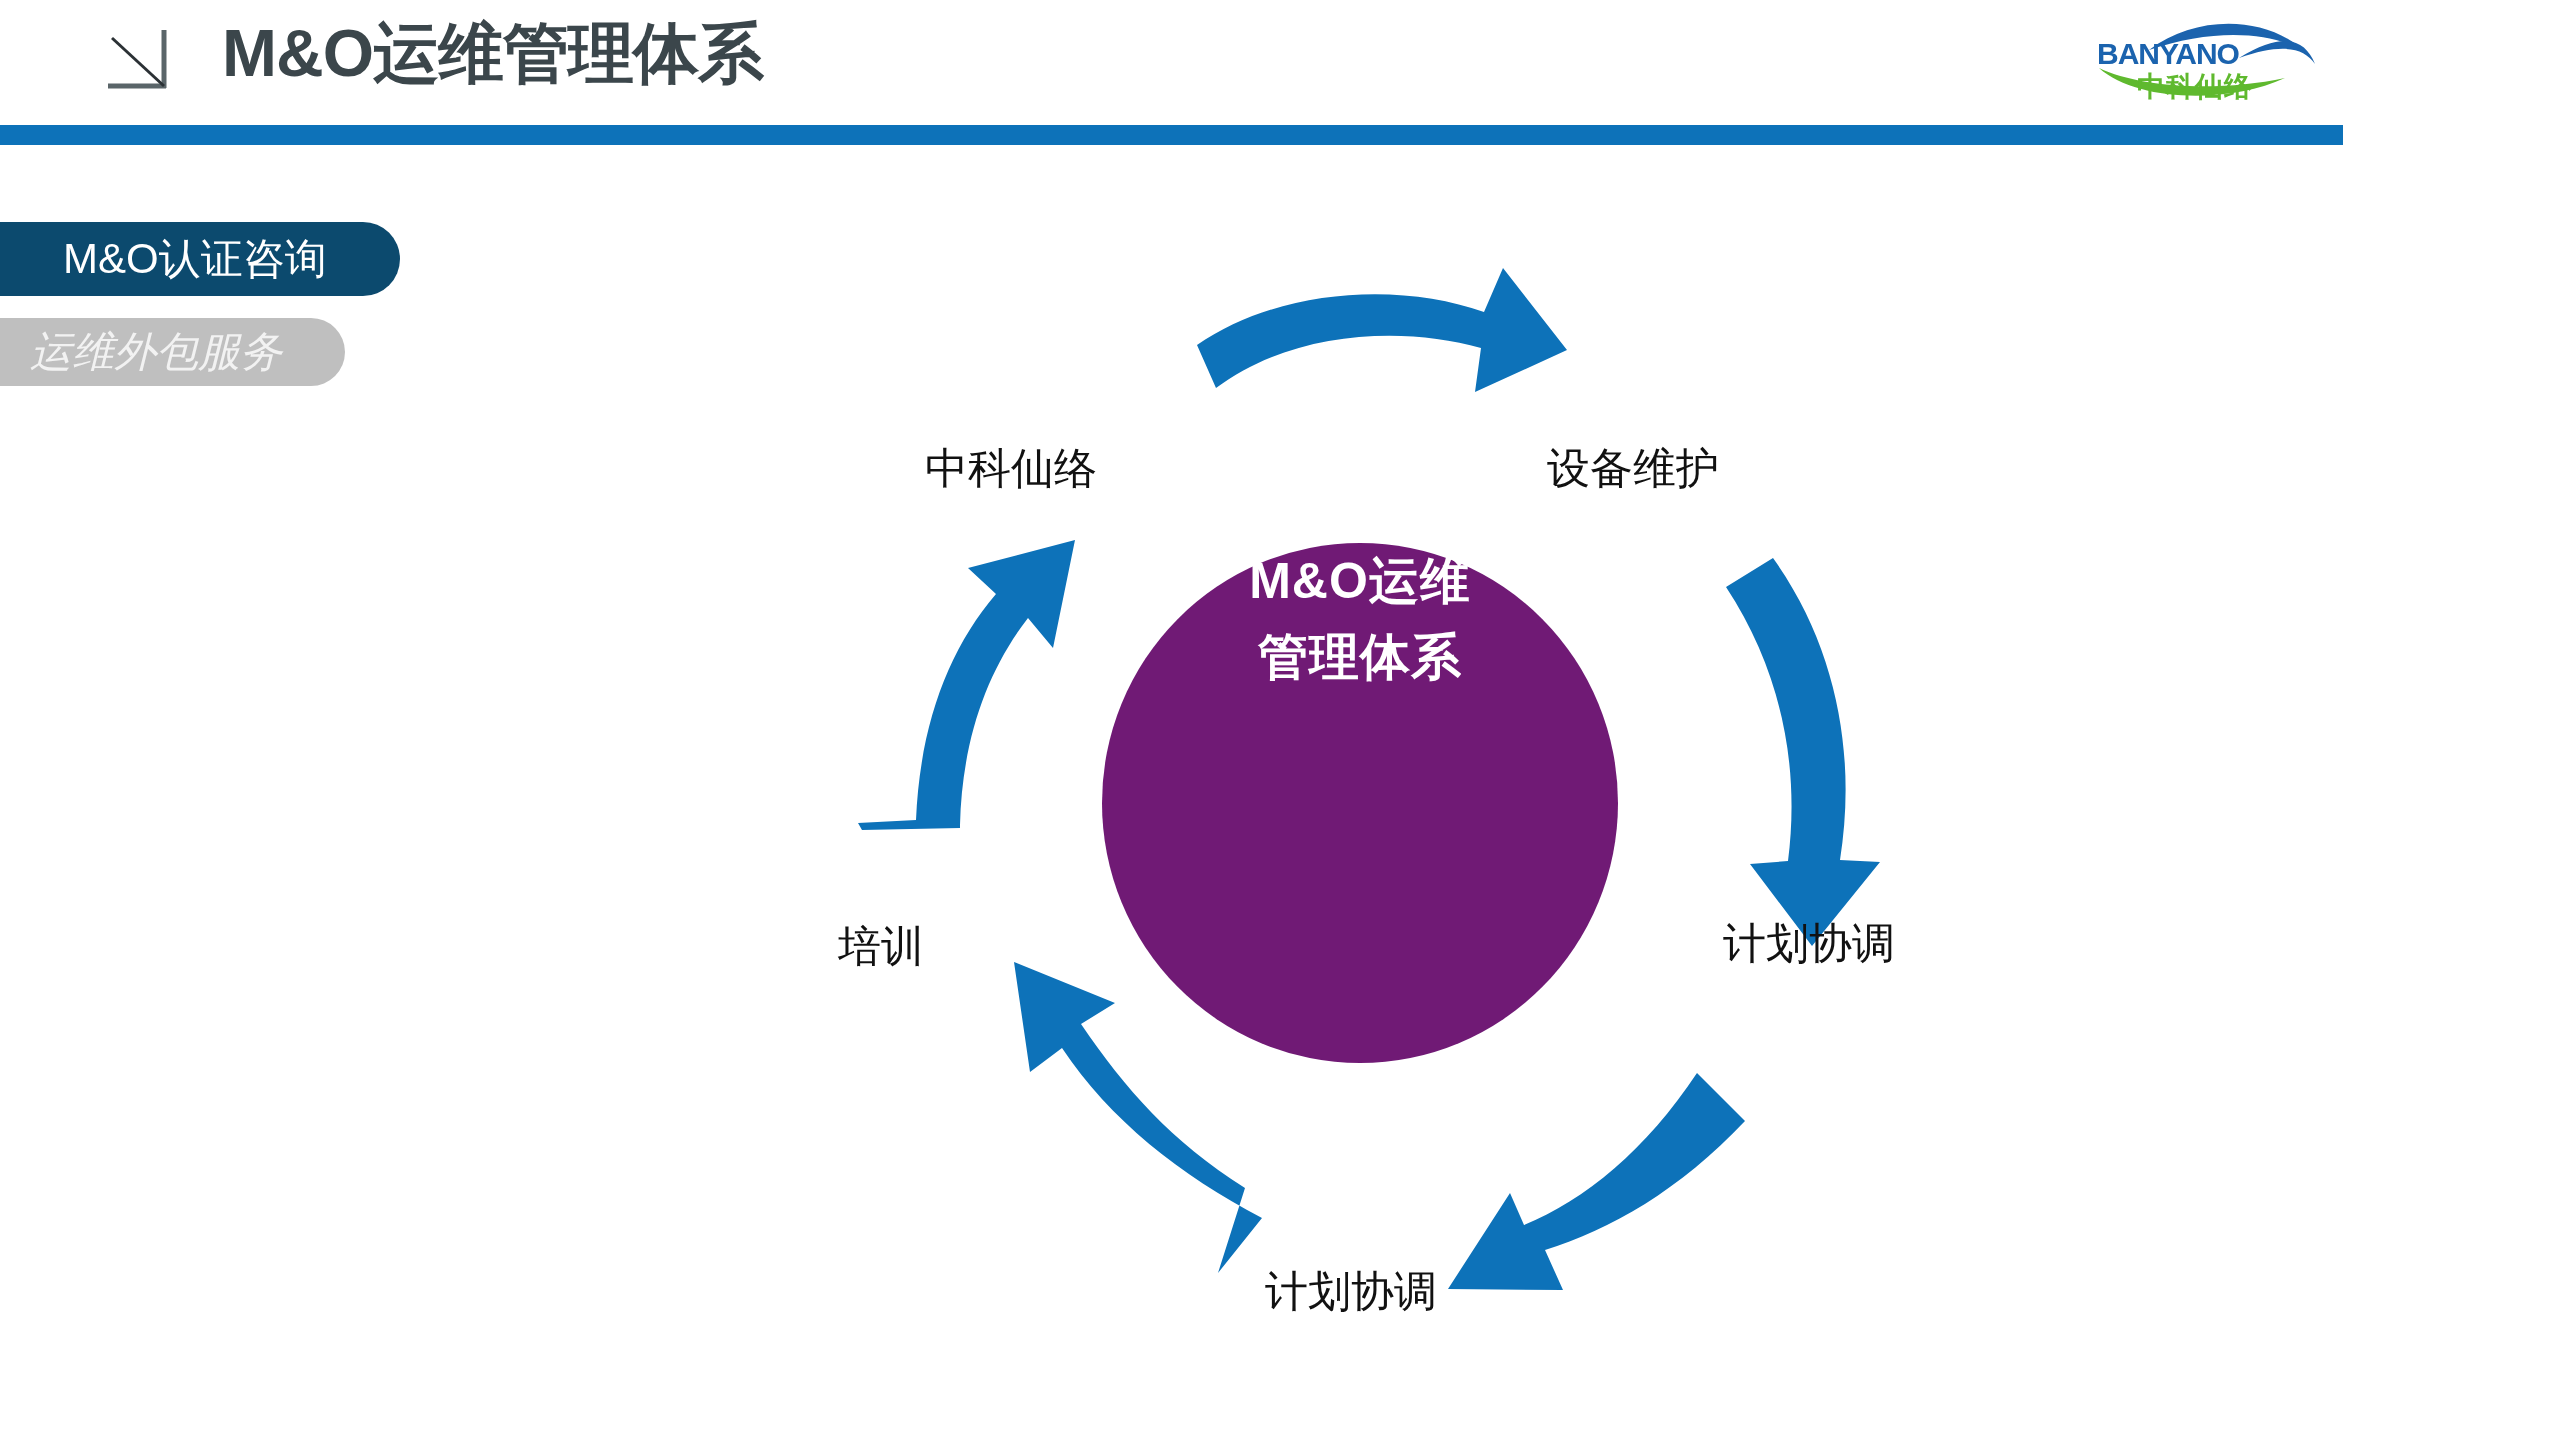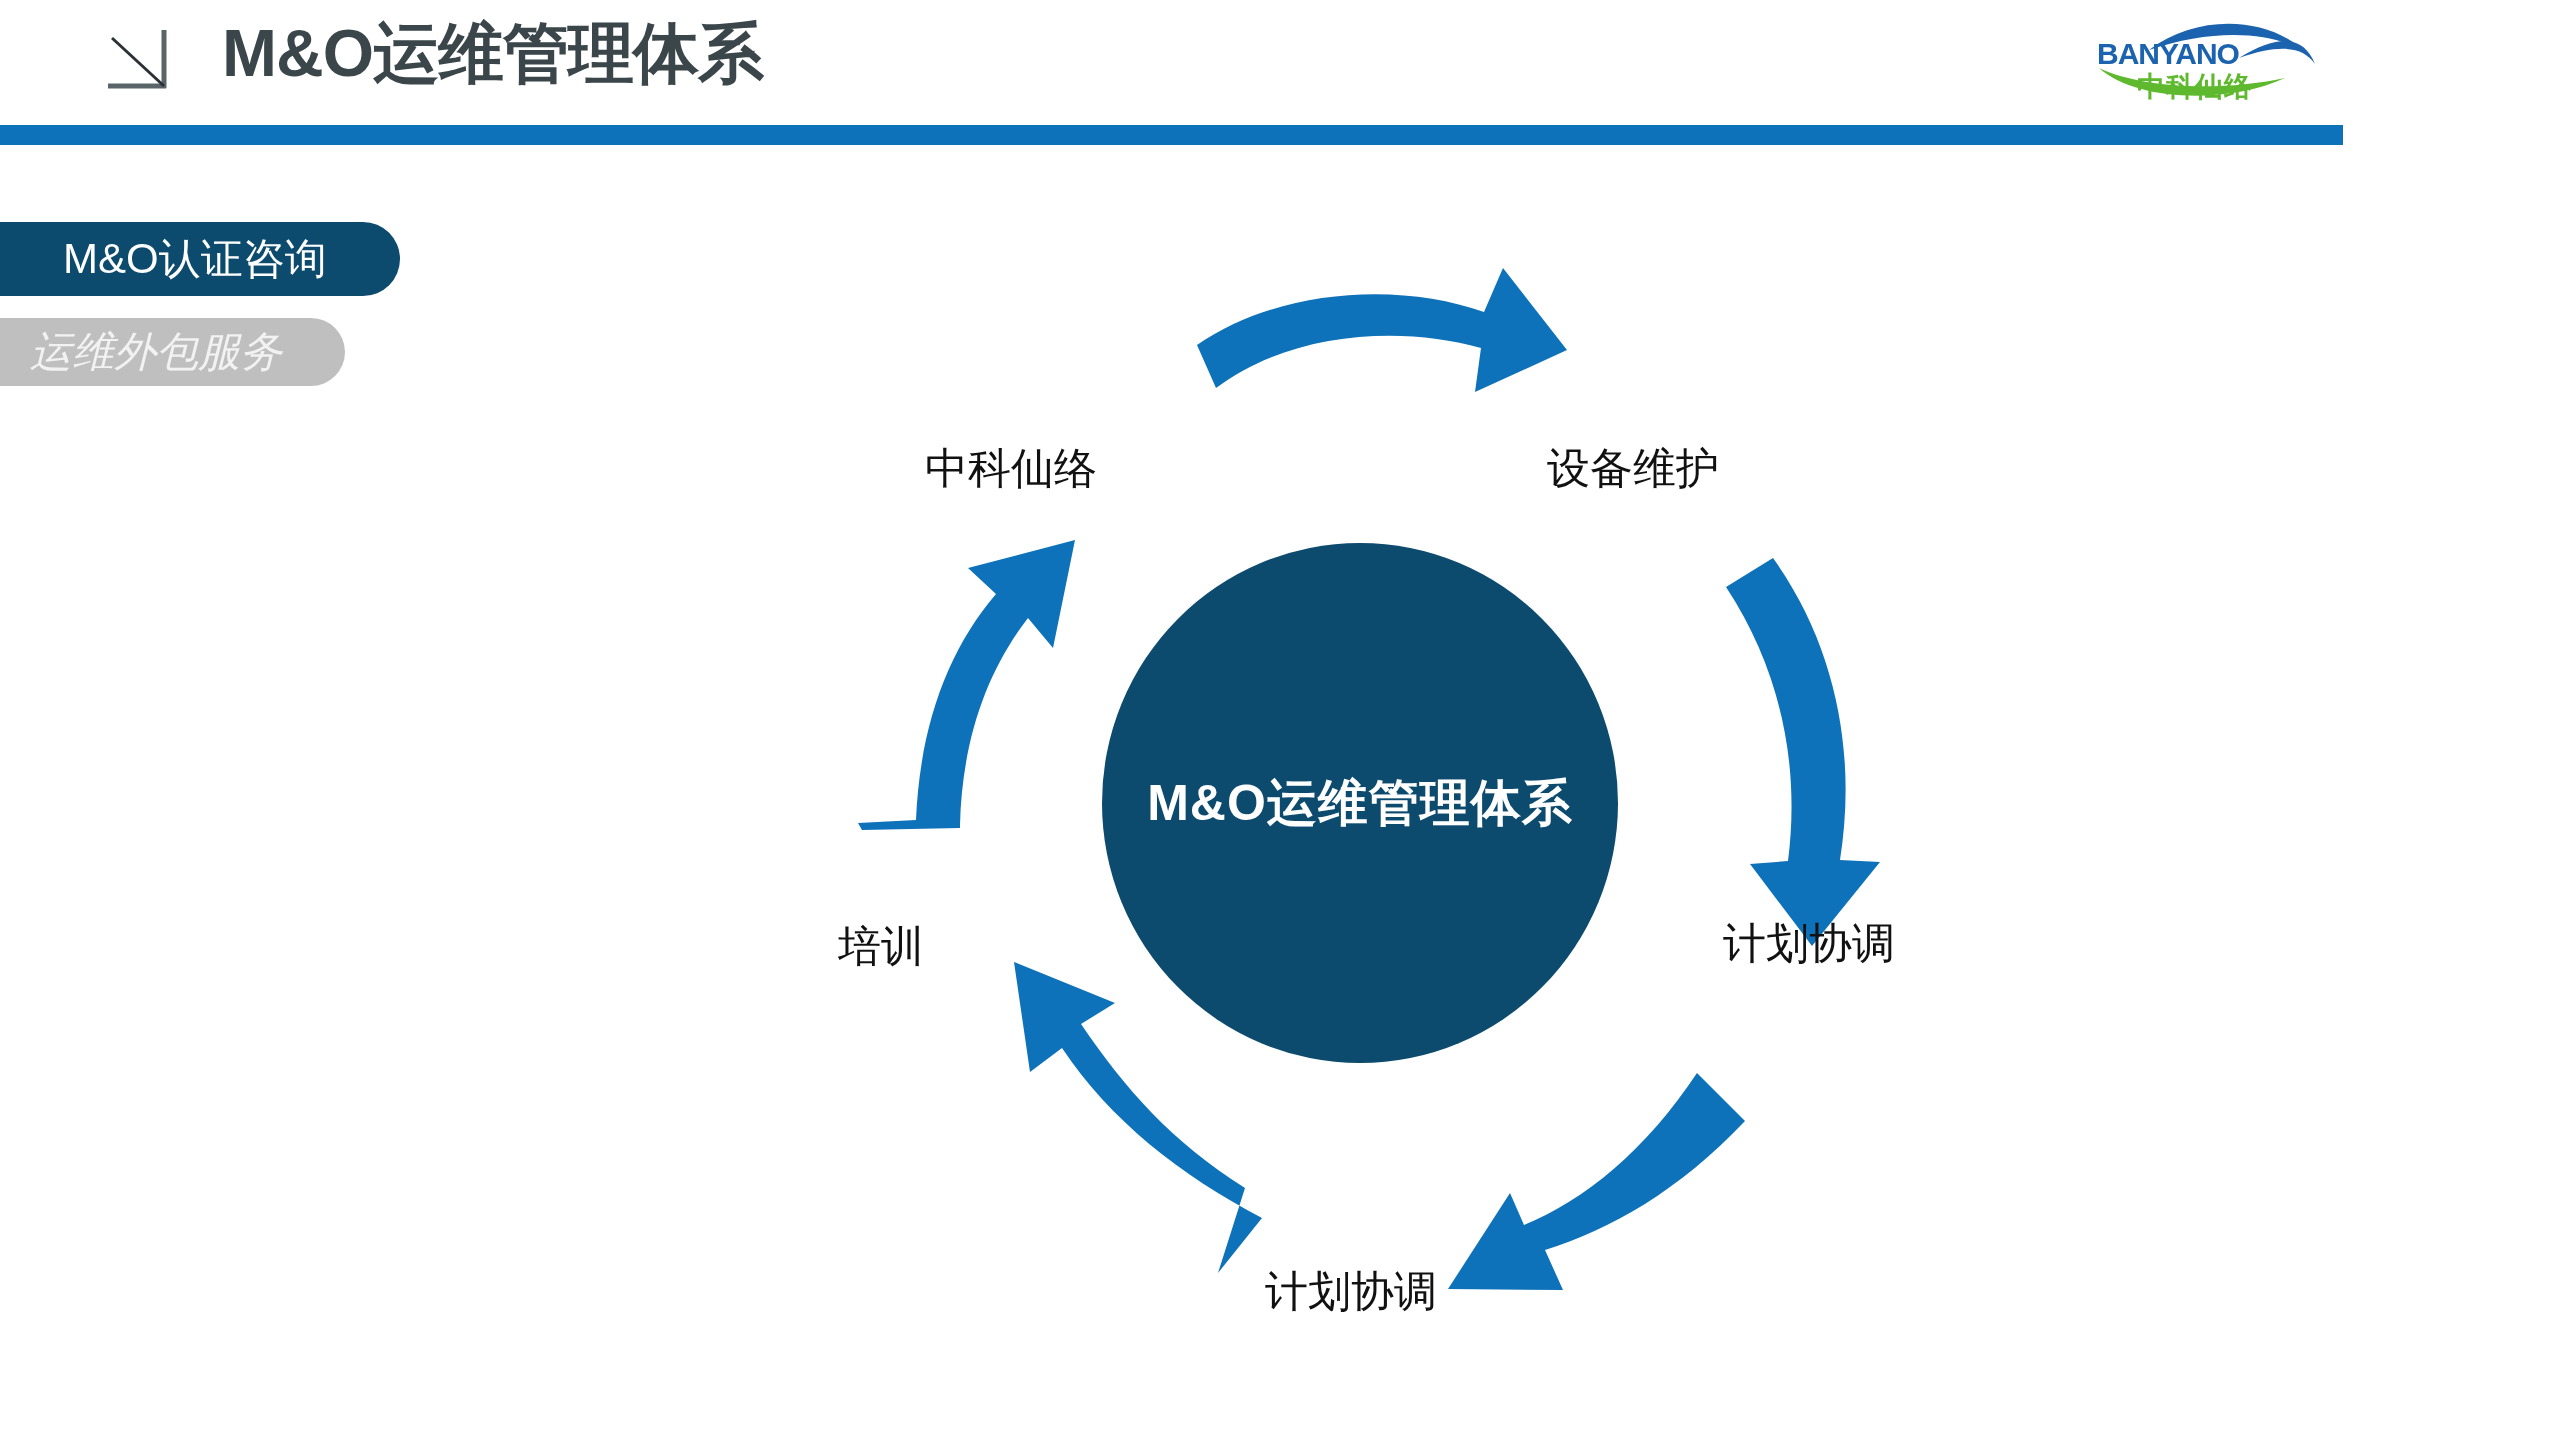--- a/index.html
+++ b/index.html
@@ -99,25 +99,25 @@
     pointer-events: none;
   }
 
   #center-circle {
     position: absolute;
     left: 1102px;
     top: 543px;
     width: 516px;
     height: 520px;
     border-radius: 50%;
-    background: #0c4a6e;
+    background: #701a75;
     display: flex;
-    flex-direction: row;
+    flex-direction: column;
     align-items: center;
-    justify-content: center;
+    justify-content: flex-start;
     color: #ffffff;
     font-size: 50px;
     font-weight: bold;
     letter-spacing: 1px;
   }
   #center-circle .cc-line { line-height: 1.52; }
 
   .node-label {
     position: absolute;
     font-size: 43px;

